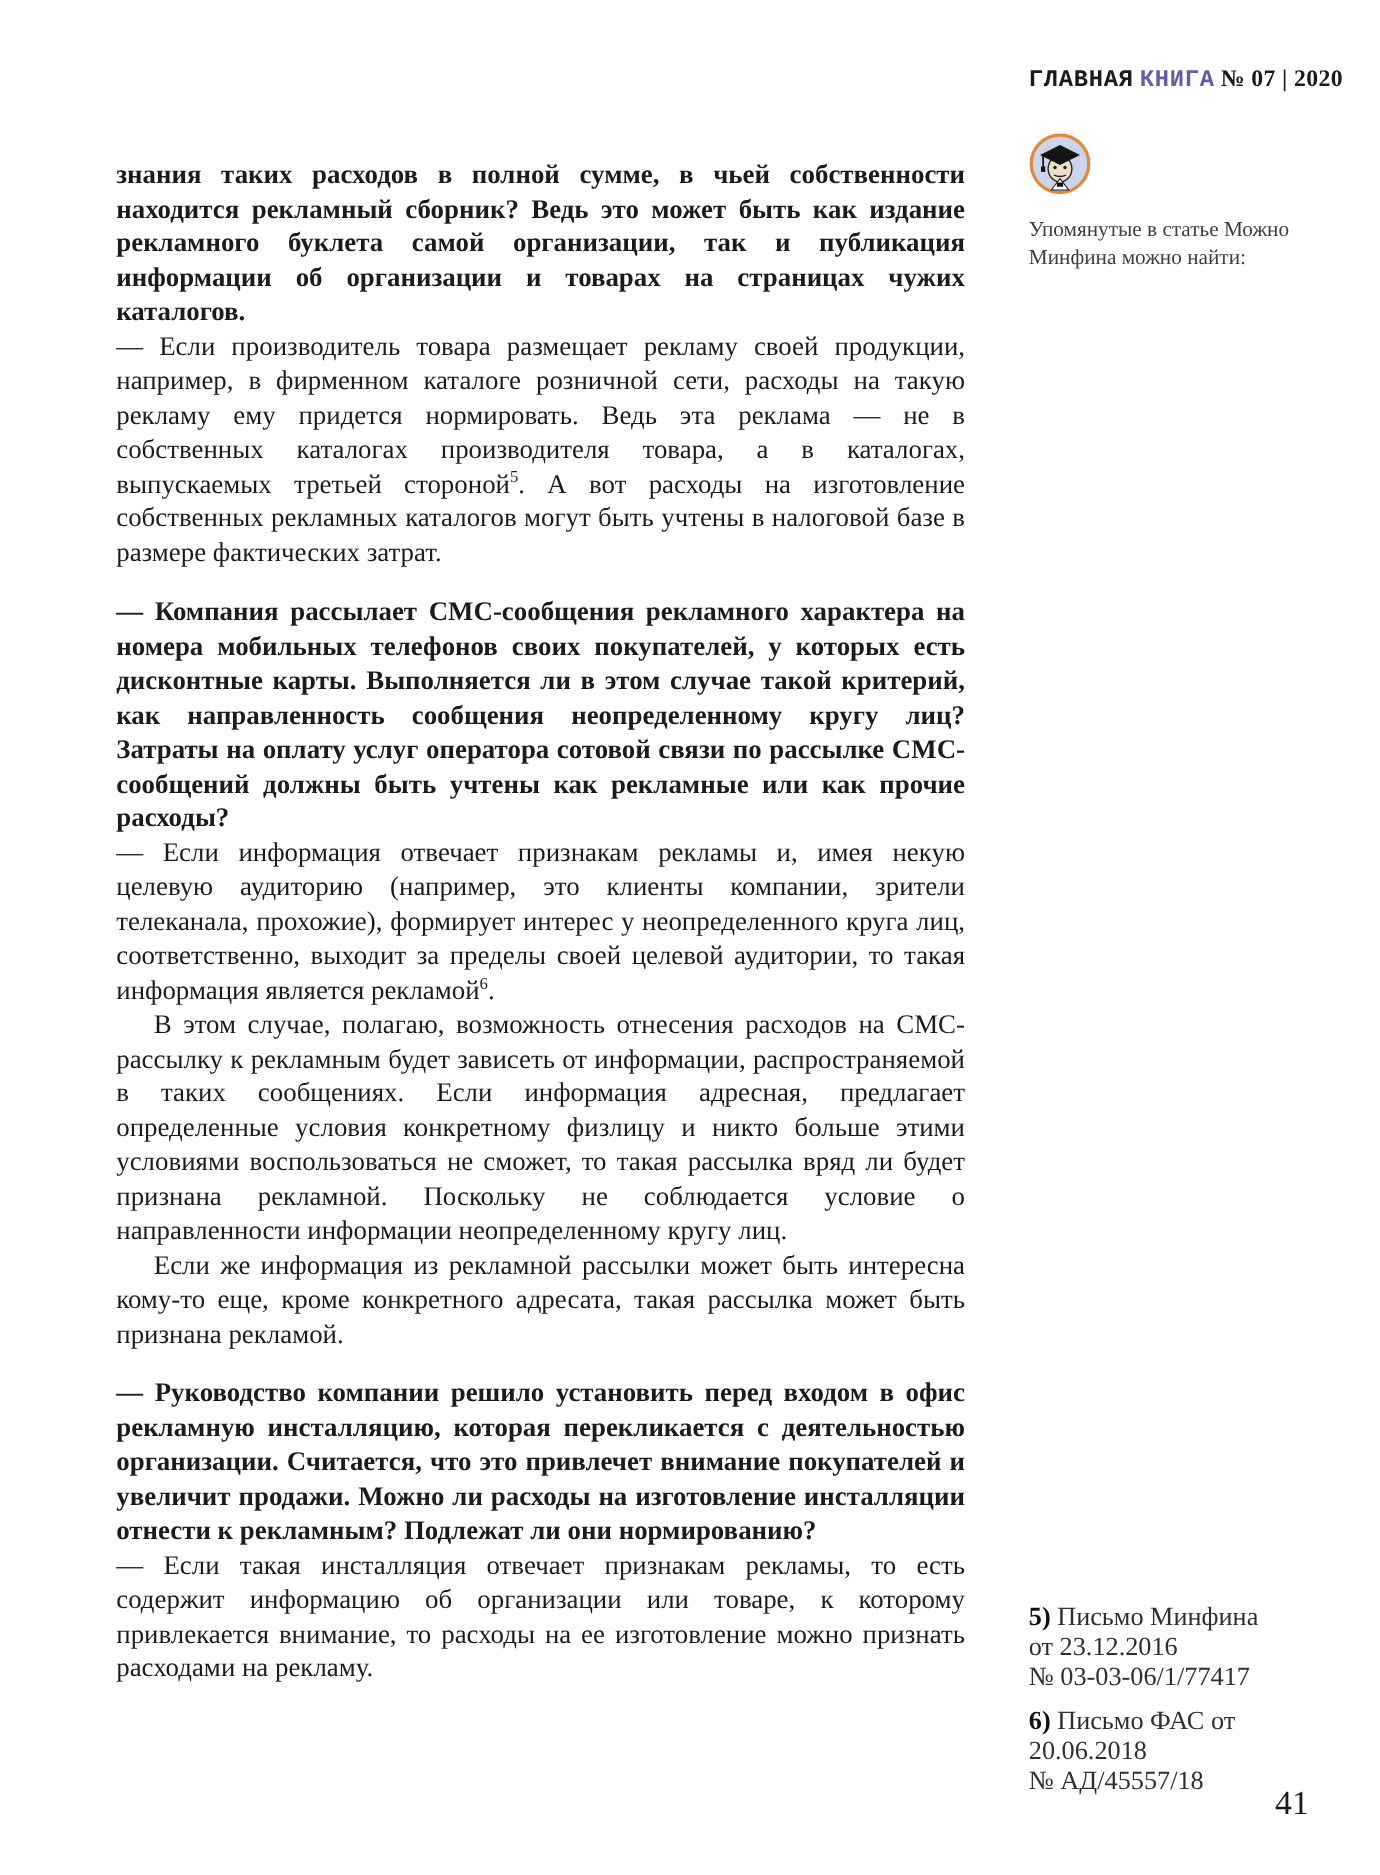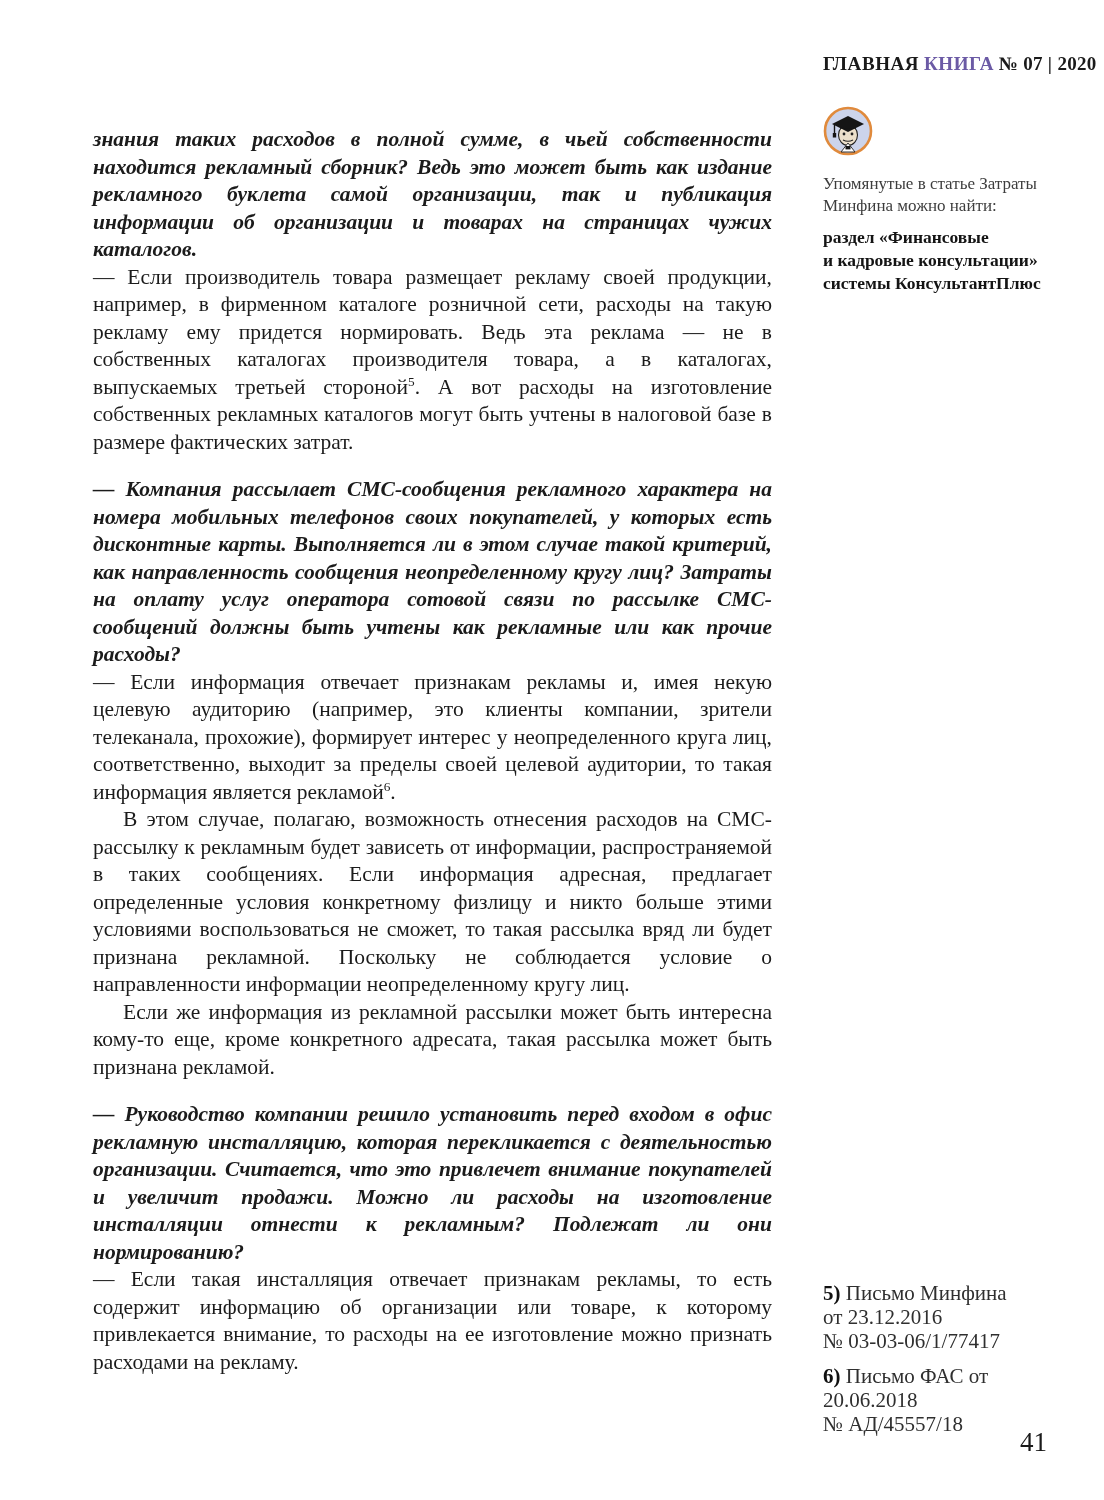--- a/index.html
+++ b/index.html
@@ -9,37 +9,37 @@
     font-family:"Liberation Serif", serif;
     -webkit-font-smoothing:antialiased;
   }
 
   
   .mag-header {
     position:absolute; left:823px; top:53px;
     font-size:19px; line-height:22px; white-space:nowrap;
   }
   .hdr-sans {
-    font-family:Liberation Serif, serif;
+    font-family:Liberation Mono, monospace;
     font-weight:bold; letter-spacing:0.6px; color:#1a1a1a;
   }
   .hdr-accent { color:#6b5aa5;margin-top:31px; }
   .hdr-issue {
     font-family:"Liberation Serif", serif;
     font-weight:bold; color:#1a1a1a; letter-spacing:0.3px;
   }
 
   
   .article {
     position:absolute; left:93px; top:126px; width:679px;
     font-size:21.5px; line-height:27.5px; color:#1b1b1b;
     text-align:justify;
   }
   .article p { margin:0; }
-  .article p.q { font-weight:bold;font-style:italic; }
+  .article p.q { font-weight:bold; }
   .article p.gap { margin-top:20px; }
   .article p.ind { text-indent:30px; }
   .sup {
     font-size:0.62em; vertical-align:super; line-height:0;
   }
 
   
   .sidebar { position:absolute; left:823px; top:106px; width:224px; }
   .avatar-wrap { width:50px; height:50px; }
   .note-intro {
@@ -104,27 +104,22 @@
       <rect x="9.8" y="27" width="3.4" height="4.5" fill="#151515"></rect>
       <circle cx="21" cy="28" r="1.4" fill="#222222"></circle>
       <circle cx="29" cy="28" r="1.4" fill="#222222"></circle>
       <path d="M20 34 Q25 36.5 30 34" stroke="#222222" stroke-width="1.1" fill="none"></path>
       <polygon points="18,46 25,37 32,46" fill="#ffffff" stroke="#222222" stroke-width="0.9"></polygon>
       <rect x="22.5" y="40" width="5" height="3.4" fill="#15151五" fill-opacity="0"></rect>
       <rect x="22.5" y="40" width="5" height="3.4" fill="#151515"></rect>
     </svg>
   </div>
   <div class="note-intro">
-    <span class="bl">Упомянутые в статье Затраты</span>
+    <span class="bl">Упомянутые в статье Можно</span>
     <span class="bl">Минфина можно найти:</span>
-  </div>
-  <div class="note-bold">
-    <span class="bl">раздел «Финансовые</span>
-    <span class="bl">и кадровые консультации»</span>
-    <span class="bl">системы КонсультантПлюс</span>
   </div>
 </div>
 
 <div class="footnotes">
   <p class="footnote">
     <span class="bl"><span class="fn-marker">5)</span> <span>Письмо Минфина</span></span>
     <span class="bl">от 23.12.2016</span>
     <span class="bl">№ 03-03-06/1/77417</span>
   </p>
   <p class="footnote">

